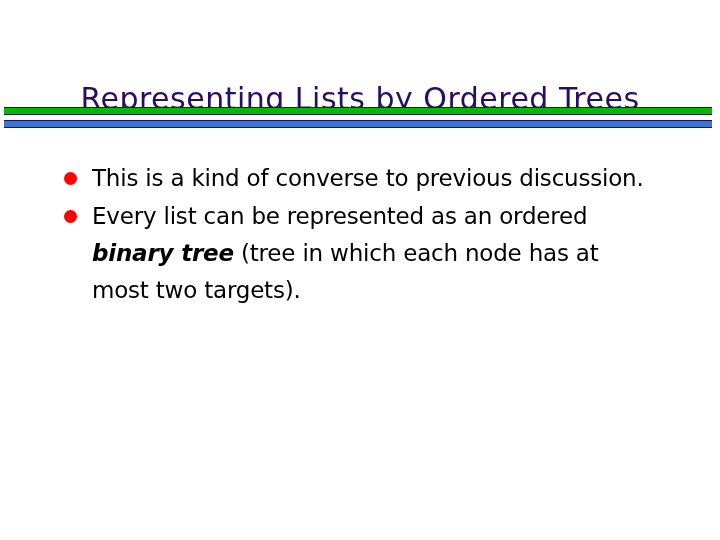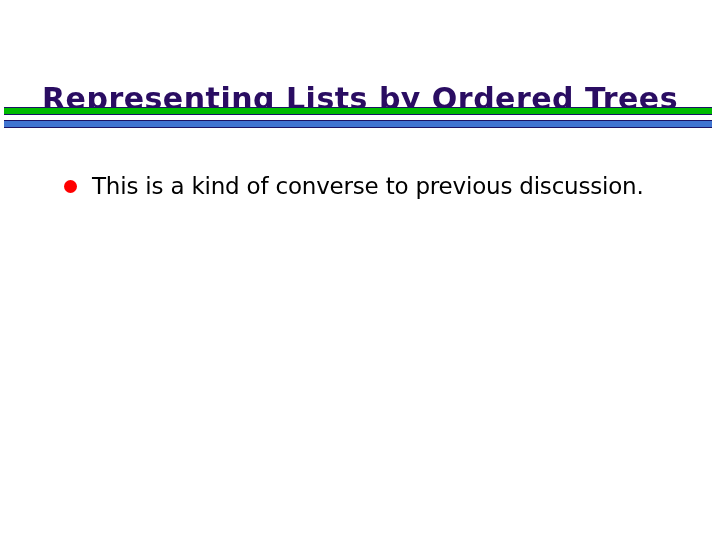--- a/index.html
+++ b/index.html
@@ -26,21 +26,21 @@
   
   #slide-title {
     position: absolute;
     left: 0;
     top: 60px;
     width: 720px;
     text-align: center;
     color: #2A0D62;
     font-family: "DejaVu Sans", sans-serif;
     font-size: 30px;
-    font-weight: bold;
+    font-weight: normal;
     letter-spacing: 0.5px;
     line-height: 38px;
     white-space: nowrap;
   }
 
   
   #title-divider {
     position: absolute;
     left: 4px;
     top: 107px;
@@ -65,21 +65,21 @@
     height: 8px;
     background: #3F74D1;
     border-top: 1px solid #1B1464;
     border-bottom: 1px solid #1B1464;
   }
 
   
   #bullet-list {
     position: absolute;
     left: 60px;
-    top: 168px;
+    top: 160px;
     width: 600px;
   }
   .bullet-item {
     position: relative;
     padding-left: 32px;
     margin: 0 0 0 0;
     color: #000000;
     font-family: "DejaVu Sans", sans-serif;
     font-size: 23px;
     line-height: 37px;
@@ -117,17 +117,21 @@
     <div class="rule-bar rule-blue"></div>
   </div>
 
   <div id="bullet-list">
 
     <div class="bullet-item">
       <span class="bullet-marker"></span>
       <span class="bullet-text"><span>This is a kind of converse to previous discussion.</span><span class="em-strong"></span><span></span></span>
     </div>
 
+    <div class="bullet-item">
+      <span class="bullet-marker"></span>
+      <span class="bullet-text"><span>Every list can be represented as an ordered </span><span class="em-strong">binary tree</span><span> (tree in which each node has at most two targets).</span></span>
+    </div>
 
 
   </div>
 
 </div>
 
 </body></html>

